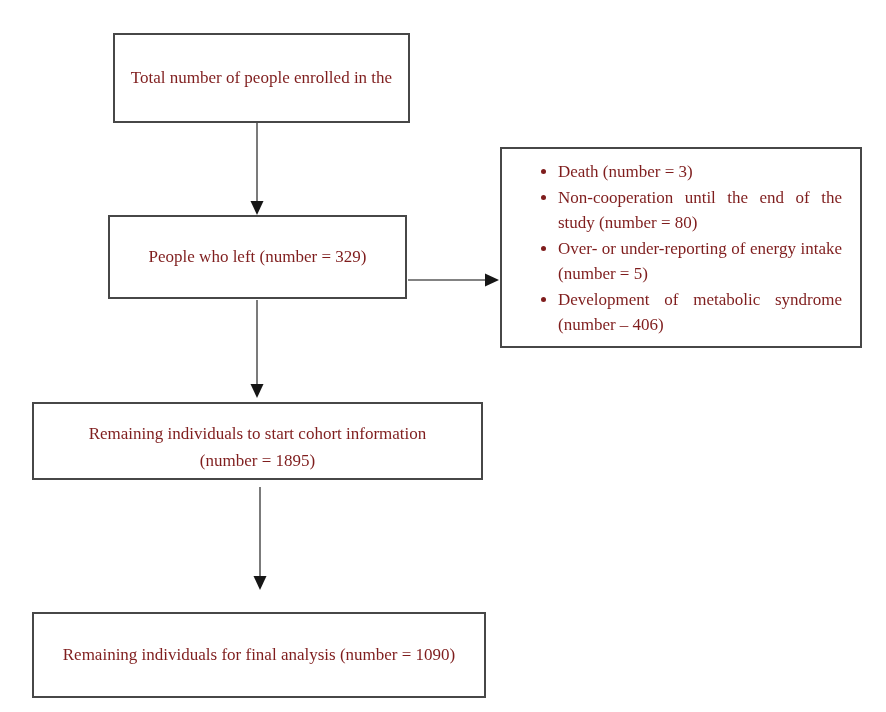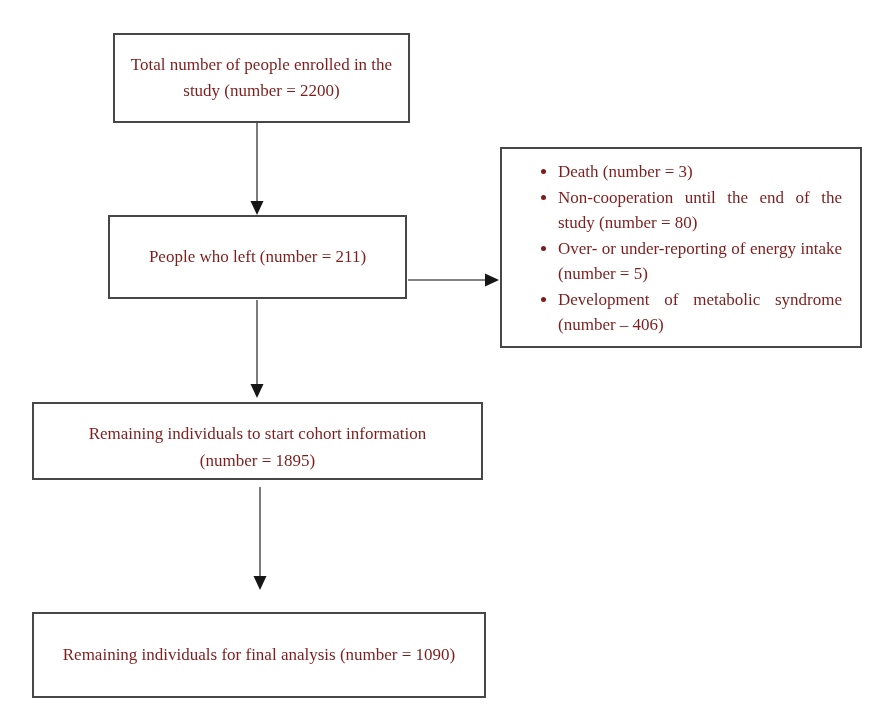--- a/index.html
+++ b/index.html
@@ -81,27 +81,26 @@
 
     <g>
       <line class="arrow-line" x1="260" y1="487" x2="260" y2="578"></line>
       <polygon class="arrow-head" points="260,590 253.5,576 266.5,576"></polygon>
     </g>
   </svg>
 
   <div class="box box-enrolled">
     <div class="center-col">
       <div>Total number of people enrolled in the</div>
-      <div>study (number = 2200)</div>
     </div>
   </div>
 
   <div class="box box-left">
     <div class="center-col">
-      <div>People who left (number = 211)</div>
+      <div>People who left (number = 329)</div>
     </div>
   </div>
 
   <div class="box box-exclusions">
     <ul>
       <li>Death (number = 3)</li>
       <li>Non-cooperation until the end of the study (number = 80)</li>
       <li>Over- or under-reporting of energy intake (number = 5)</li>
       <li>Development of metabolic syndrome (number – 406)</li>
     </ul>

